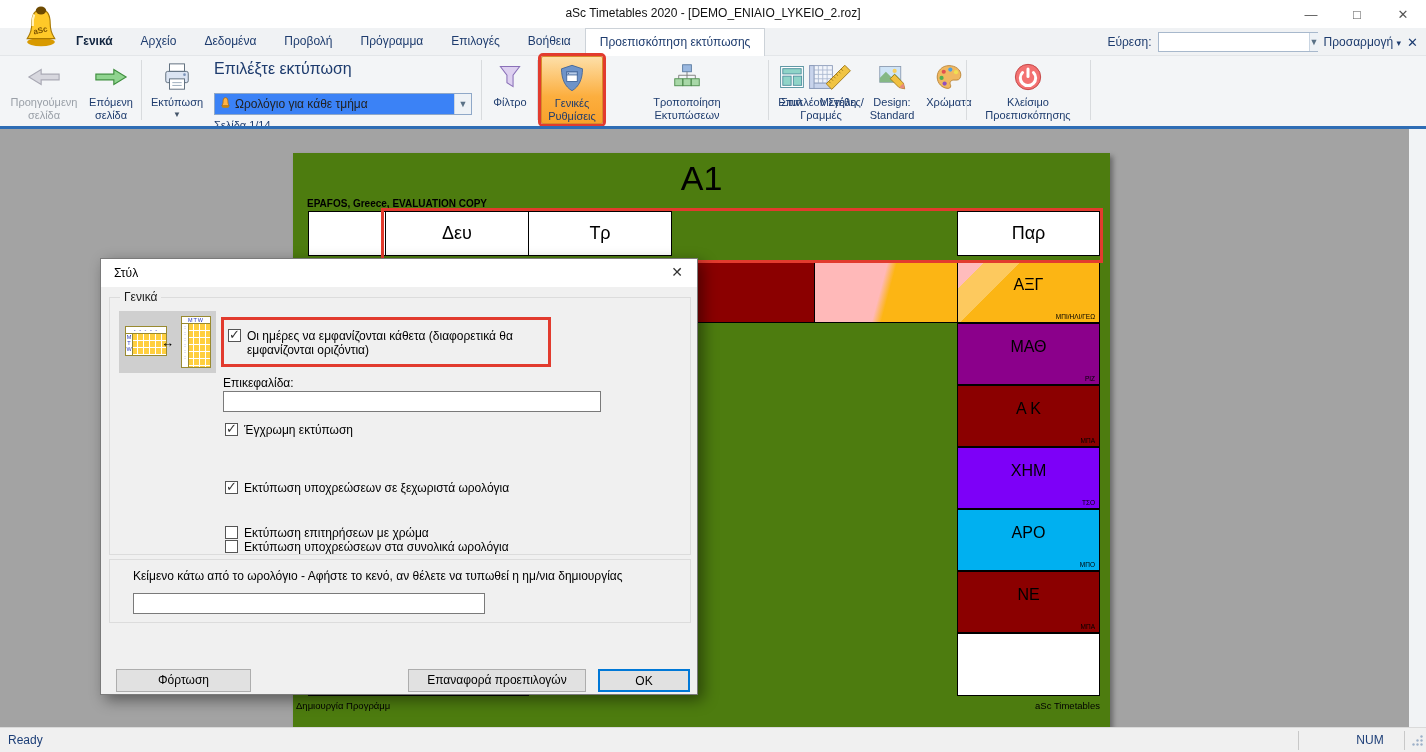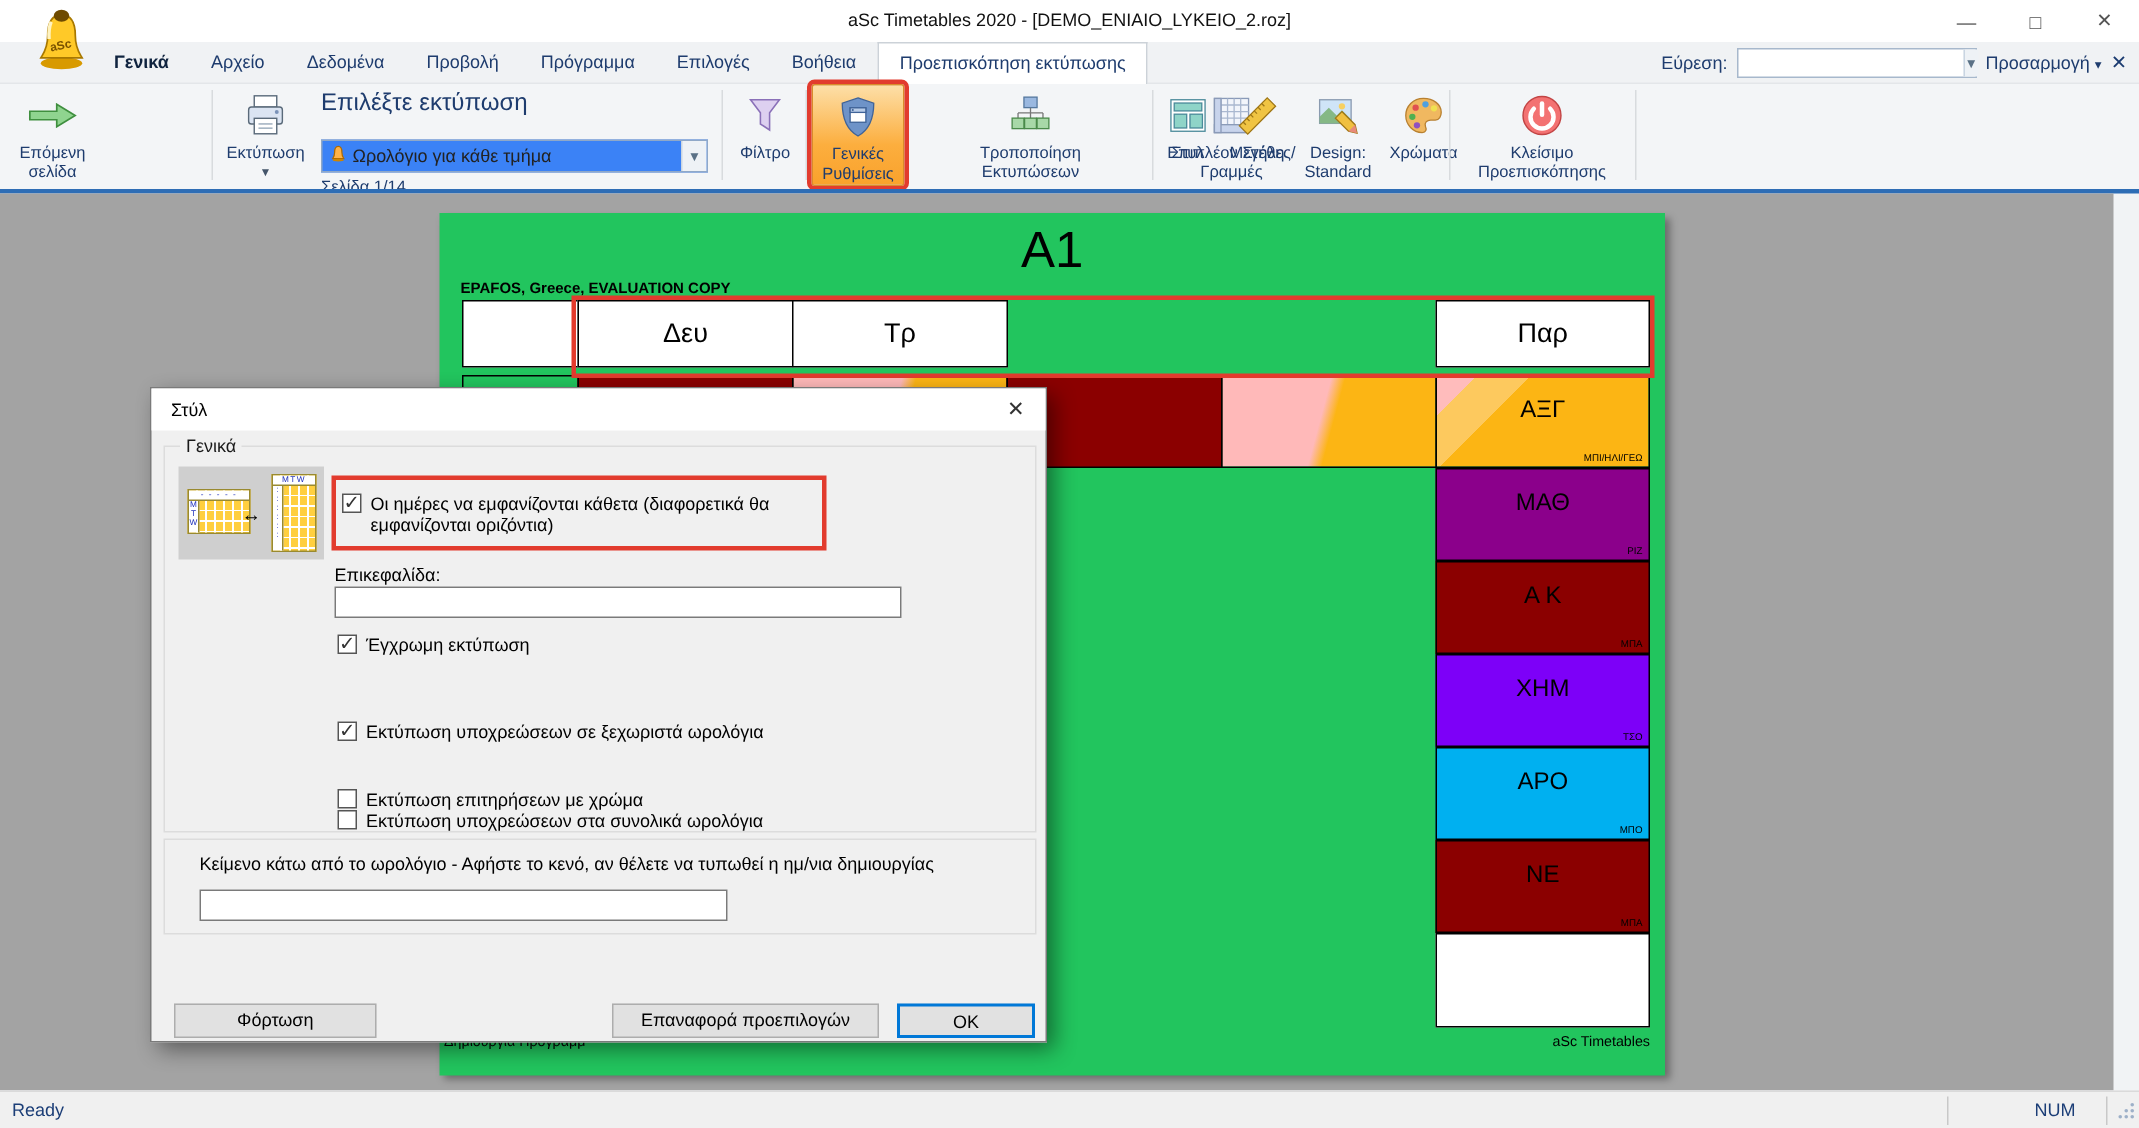--- a/index.html
+++ b/index.html
@@ -44,21 +44,21 @@
   .printcombo { width:258px; height:22px; background:#3b82f6; border:1px solid #8fa8c8; display:flex; align-items:center; }
   .printcombo .cicon { width:20px; text-align:center; }
   .printcombo .cval { flex:1; font-size:12px; color:#222; }
   .printcombo .drop { width:17px; height:20px; border-left:1px solid #c9d5e2; background:#eef2f6; color:#5a7186; font-size:9px; text-align:center; line-height:20px; }
   .pagelbl { color:#1e3c6e; font-size:11px; margin-top:4px; }
   .dropcaret { font-size:8px; color:#44556a; margin-top:1px; }
   .bluebar { position:absolute; left:0; top:126px; width:1426px; height:3px; background:#2e6db5; }
 
   
   .preview { position:absolute; left:0; top:129px; width:1409px; height:598px; background:#a3a3a3; overflow:hidden; }
-  .page { position:absolute; left:293px; top:13px; width:817px; height:575px; background:#22c55e; box-shadow:3px 3px 5px rgba(0,0,0,.35); }
+  .page { position:absolute; left:293px; top:24px; width:817px; height:575px; background:#4d7c0f; box-shadow:3px 3px 5px rgba(0,0,0,.35); }
   .pg-title { position:absolute; left:0; right:0; top:6px; text-align:center; font-size:34px; color:#000; }
   .watermark { position:absolute; left:14px; top:45px; font-size:10px; font-weight:bold; color:#000; }
   .tt-cell { position:absolute; border:1px solid #000; }
   .hd { background:#fff; display:flex; align-items:center; justify-content:center; font-size:18px; color:#000; }
   .period-num { text-align:center; font-size:26px; color:#000; margin-top:5px; }
   .period-time { text-align:center; font-size:9px; color:#000; margin-top:6px; }
   .subj { position:absolute; left:0; right:0; top:14px; text-align:center; font-size:16px; color:#000; }
   .tch { position:absolute; right:4px; bottom:2px; font-size:6.5px; color:#000; }
   .days-highlight { position:absolute; left:88px; top:55px; width:722px; height:55px; border:3px solid #e23b2e; z-index:3; }
   .pg-footer-l { position:absolute; left:3px; top:547px; font-size:9.5px; color:#000; }
@@ -133,20 +133,28 @@
         <span class="drop">▼</span>
       </span>
       <span class="customize"><span>Προσαρμογή</span> <span class="caret">▾</span></span>
       <span class="closex">✕</span>
     </div>
   </div>
 
   <div class="ribbon">
 
     <div class="rgroup" style="left:6px;">
+      <div class="rbtn disabled" style="width:76px;">
+        <span class="ric">
+          <svg viewBox="0 0 36 22" width="34" height="22">
+              <path d="M34 8 H15 V3 L2 11 L15 19 V14 H34 Z" fill="#d7d7de" stroke="#a9a9b4" stroke-width="1.2"></path>
+            </svg>
+        </span>
+        <span class="rlb">Προηγούμενη σελίδα</span>
+      </div>
       <div class="rbtn" style="width:58px;">
         <span class="ric">
           <svg viewBox="0 0 36 22" width="34" height="22">
               <path d="M2 8 H21 V3 L34 11 L21 19 V14 H2 Z" fill="#8fd48f" stroke="#3f8f3f" stroke-width="1.2"></path>
             </svg>
         </span>
         <span class="rlb">Επόμενη σελίδα</span>
       </div>
     </div>
     <div class="rsep" style="left:141px;"></div>

